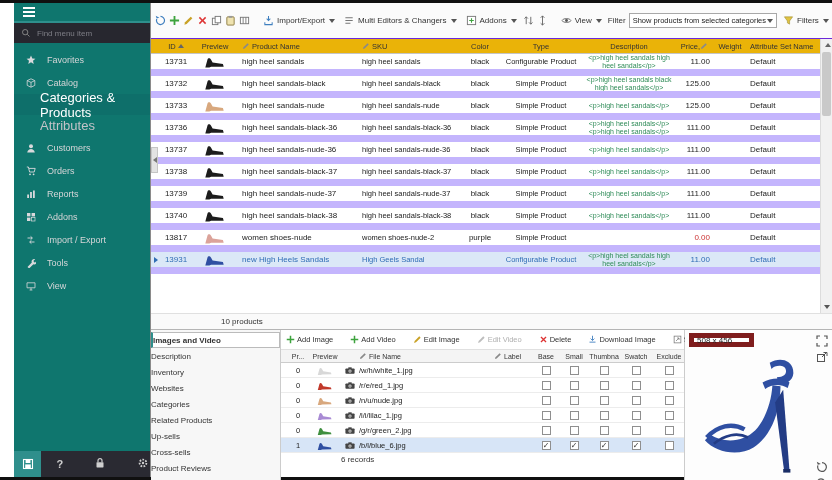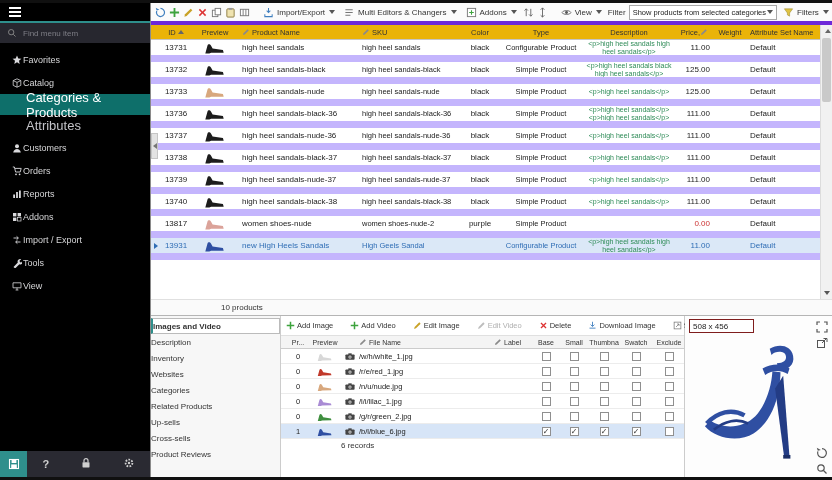--- a/index.html
+++ b/index.html
@@ -2,49 +2,49 @@
 <html><head>
 <meta charset="utf-8">
 <style>
   * { box-sizing: border-box; margin: 0; padding: 0; }
   html,body { width:832px; height:480px; overflow:hidden; }
   body { font-family:"Liberation Sans", sans-serif; background:#fff; }
   .app { position:relative; width:832px; height:480px; background:#fff;
          border-top:3px solid #101010; border-bottom:3px solid #101010; }
 
   
-  .sidebar { position:absolute; left:0; top:0; bottom:0; width:150px;
-             background:#000000; display:flex; flex-direction:column; color:#d6d6d8; }
+  .sidebar { position:absolute; left:14px; top:0; bottom:0; width:150px;
+             background:#0f766e; display:flex; flex-direction:column; color:#d6d6d8; }
   .sb-top { height:20px; display:flex; align-items:center; padding-left:9px;
             border-bottom:2px solid #2e8f8c; }
   .burger { width:12px; height:10px; position:relative; }
   .burger i { position:absolute; left:0; width:12px; height:2px; background:#fff; }
   .burger i:nth-child(1){top:0}.burger i:nth-child(2){top:4px}.burger i:nth-child(3){top:8px}
   .sb-search { height:20px; display:flex; align-items:center; gap:6px; padding-left:7px;
                background:#27272f; color:#7e7e86; font-size:8px; }
   .sb-menu { flex:1; padding-top:5px; }
-  .sb-item { height:23px; display:flex; align-items:center; gap:1px; padding-left:12px;
+  .sb-item { height:23px; display:flex; align-items:center; gap:11px; padding-left:12px;
              font-size:9px; cursor:default; }
   .sb-item svg { width:10px; height:10px; flex:none; color:#d9d9dc; }
   .sb-sub { padding-left:26px; font-size:13px; color:#c3c3c8; height:21px; }
   .sb-sub.active { background:#0e6f6a; color:#fff; }
   .sb-bottom { height:26px; background:#2a2a32; display:flex; align-items:center; }
   .sb-save { width:27px; height:26px; background:#2f8f8c; display:flex; align-items:center;
              justify-content:center; }
   .sb-bot-rest { flex:1; display:flex; justify-content:space-around; align-items:center; }
   .sb-bot-rest svg { width:12px; height:12px; color:#cfcfcf; }
   .help-q { font-size:11px; font-weight:bold; color:#cfcfcf; }
 
   
   .main { position:absolute; left:150px; top:0; right:0; bottom:0; display:flex;
           flex-direction:column; background:#fff; border-left:1px solid #8a8a8a; }
 
   
-  .toolbar { height:22px; flex:none; display:flex; align-items:center; gap:3px;
-             padding:0 4px; background:#fbfbfb; border-bottom:4px solid #6d28d9;
+  .toolbar { height:36px; flex:none; display:flex; align-items:center; gap:3px;
+             padding:0 4px; background:#fbfbfb; border-bottom:1px solid #6d28d9;
              font-size:8px; color:#333; white-space:nowrap; }
   .tico { width:15px; height:15px; display:flex; align-items:center; justify-content:center; }
   .tico svg { width:11px; height:11px; }
   .tbtn { display:inline-flex; align-items:center; gap:3px; padding:1px 3px; }
   .tbtn svg { width:11px; height:11px; }
   .sep { width:1px; height:14px; background:#ddd; margin:0 2px; }
   .caret { width:0; height:0; border-left:3px solid transparent; border-right:3px solid transparent;
            border-top:4px solid #555; margin-left:1px; }
   .fselect { width:166px; height:15px; border:1px solid #a8a8a8; background:#fff;
              display:flex; align-items:center; justify-content:space-between;
@@ -111,21 +111,21 @@
   .f-row.selected { background:#d7e5f7; }
   .fc.ctr { justify-content:center; }
   .mheel { width:18px; height:11px; }
   .cam { width:11px; height:9px; }
   .cb { width:9px; height:9px; border:1px solid #8f8f8f; background:#fff; display:flex;
         align-items:center; justify-content:center; font-size:8px; line-height:9px;
         color:#333; margin:0 auto; }
   .fstatus { height:14px; font-size:8px; color:#333; padding-left:60px; line-height:14px; }
 
   .previewcol { width:147px; flex:none; position:relative; background:#fdfdfd; }
-  .sizebox { position:absolute; top:3px; left:4px; width:65px; height:14px; border:1px solid #7f1d1d;
+  .sizebox { position:absolute; top:3px; left:4px; width:65px; height:14px; border:5px solid #7f1d1d;
              background:#fff; font-size:8px; color:#222; display:flex; align-items:center;
              padding-left:3px; }
   .pv-icon { position:absolute; width:12px; height:12px; color:#555; }
   .pv-icon svg { width:12px; height:12px; }
   .bigshoe { position:absolute; left:14px; top:22px; }
 </style>
 </head>
 <body>
 
 <div class="app">

